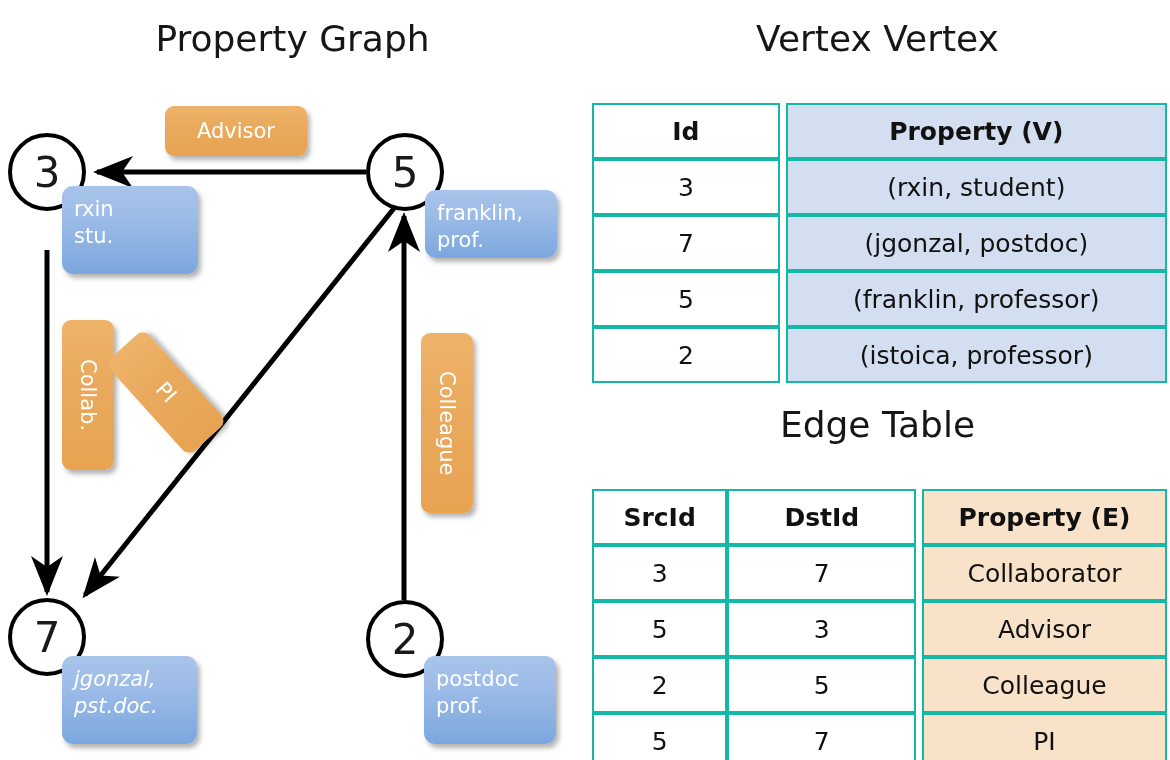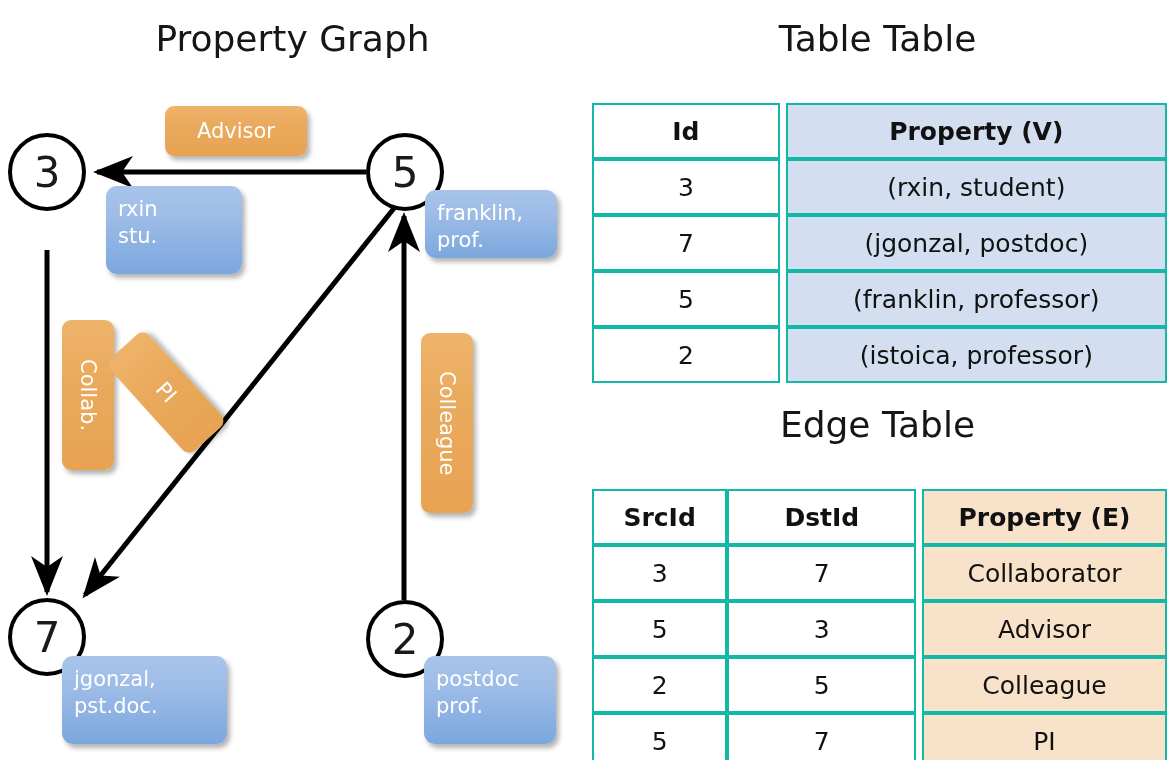--- a/index.html
+++ b/index.html
@@ -164,42 +164,42 @@
   <div class="node-circle" style="left:366px; top:133px;">
     <span>5</span>
   </div>
   <div class="node-circle" style="left:8px; top:598px;">
     <span>7</span>
   </div>
   <div class="node-circle" style="left:366px; top:600px;">
     <span>2</span>
   </div>
 
-  <div class="prop-box" style="left:62px; top:186px; width:136px; height:88px;margin-left:44px;">
+  <div class="prop-box" style="left:62px; top:186px; width:136px; height:88px;">
     <div>rxin</div>
     <div>stu.</div>
   </div>
 
   <div class="prop-box" style="left:425px; top:190px; width:132px; height:68px;">
     <div>franklin,</div>
     <div>prof.</div>
   </div>
 
-  <div class="prop-box" style="left:62px; top:656px; width:165px; height:88px;">
+  <div class="prop-box" style="left:62px; top:656px; width:135px; height:88px;font-style:italic;">
     <div>jgonzal,</div>
     <div>pst.doc.</div>
   </div>
 
   <div class="prop-box" style="left:424px; top:656px; width:132px; height:88px;">
     <div>postdoc</div>
     <div>prof.</div>
   </div>
 </div>
 
-<div class="panel-title" style="left:585px; top:18px; width:585px;">Table Table</div>
+<div class="panel-title" style="left:585px; top:18px; width:585px;">Vertex Vertex</div>
 
 <table class="data-table" style="left:592px; top:103px; width:575px;">
   <thead>
     <tr>
       <th style="width:186px;">Id</th>
       <td class="gap-col"></td>
       <th class="fill-blue" style="width:381px;">Property (V)</th>
     </tr>
   </thead>
   <tbody>

